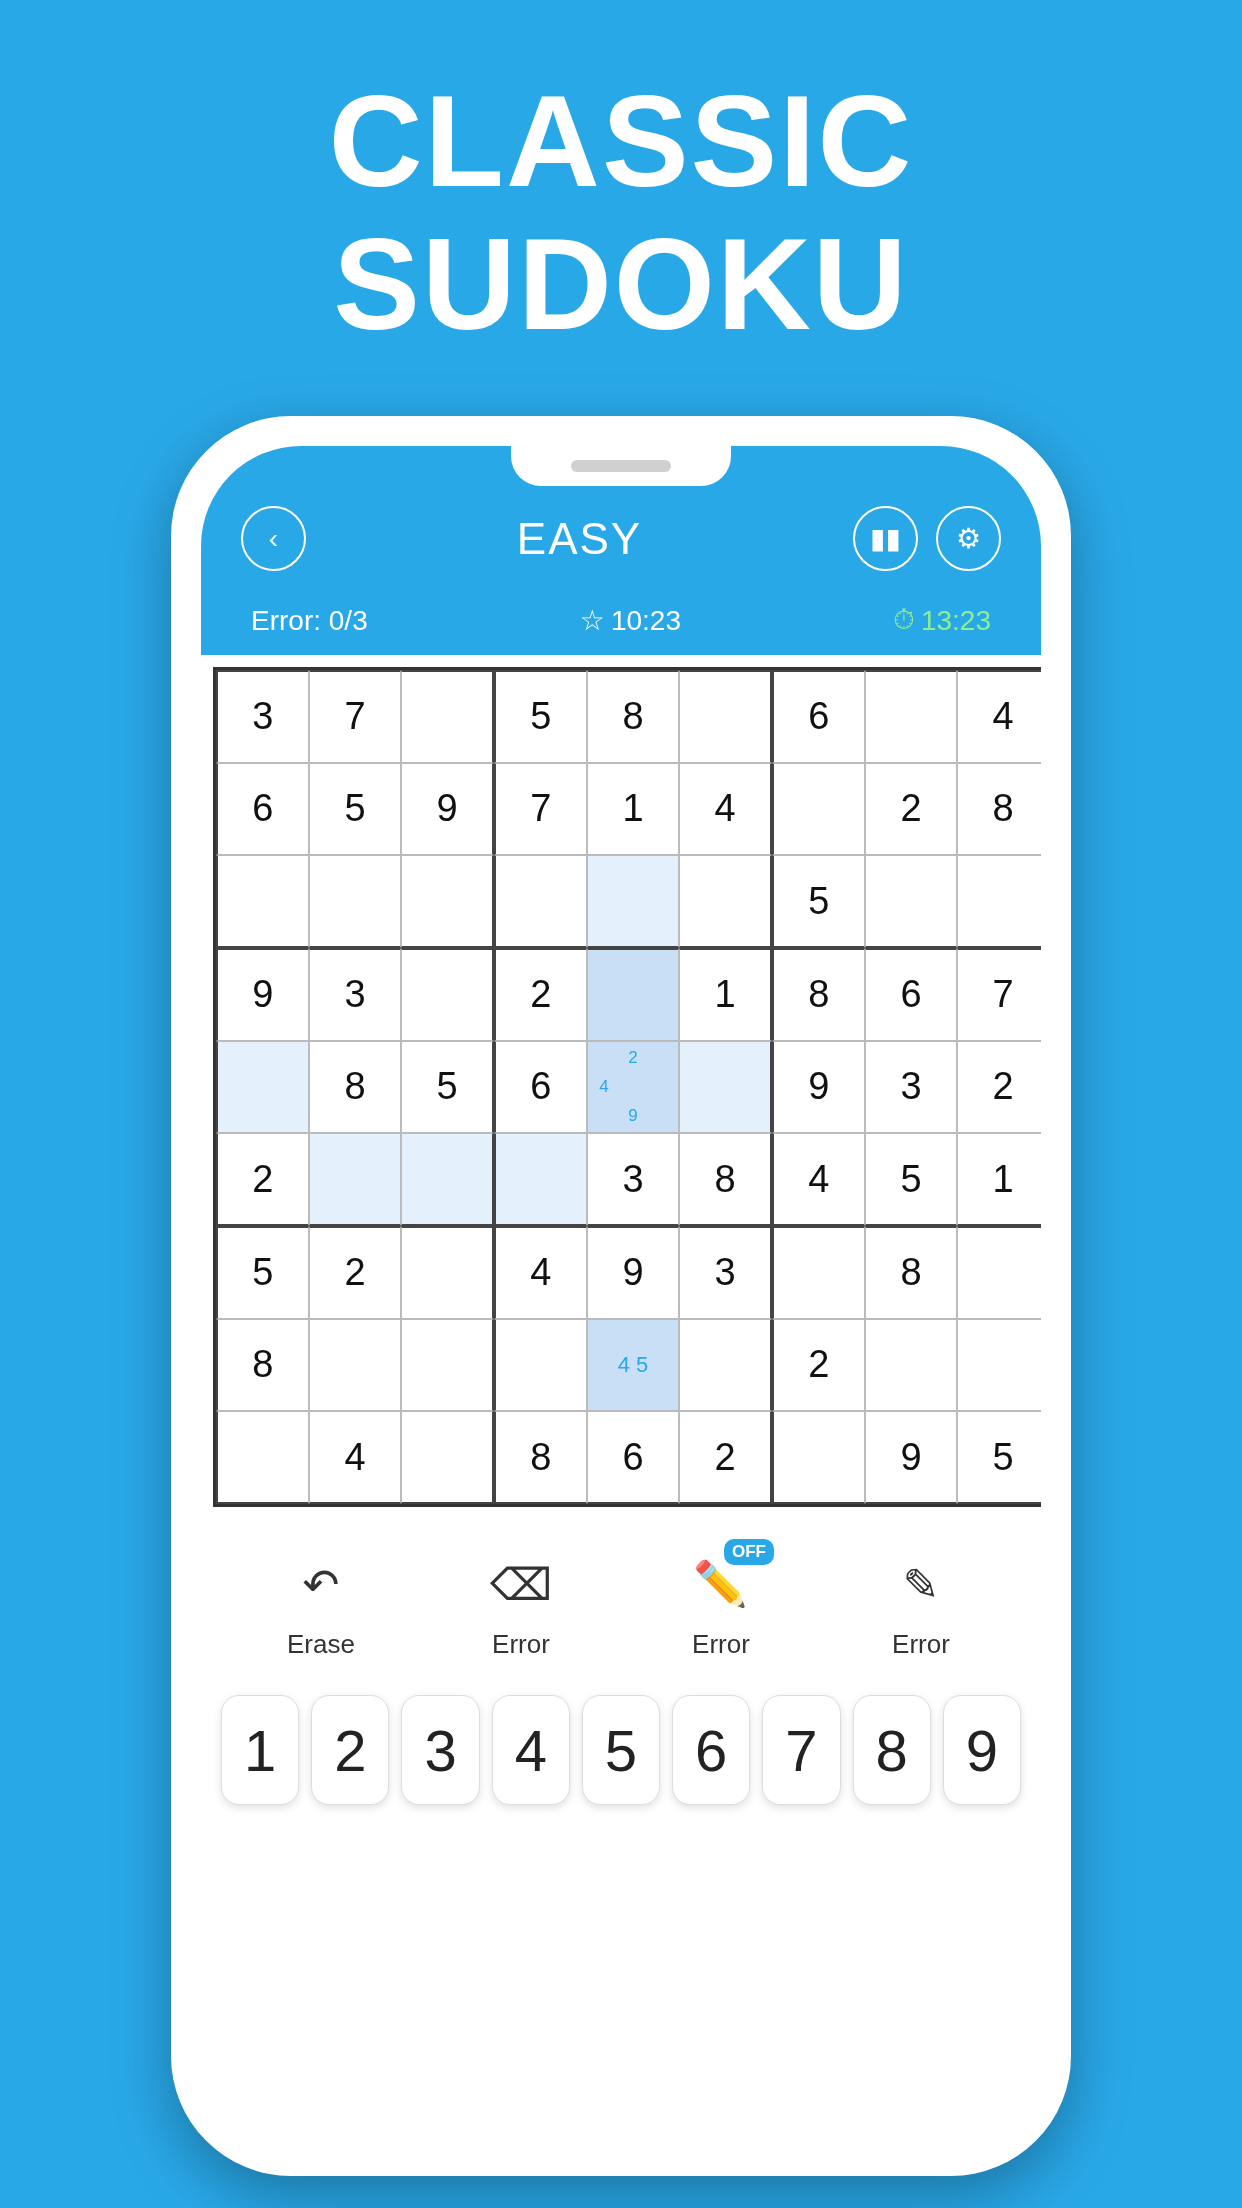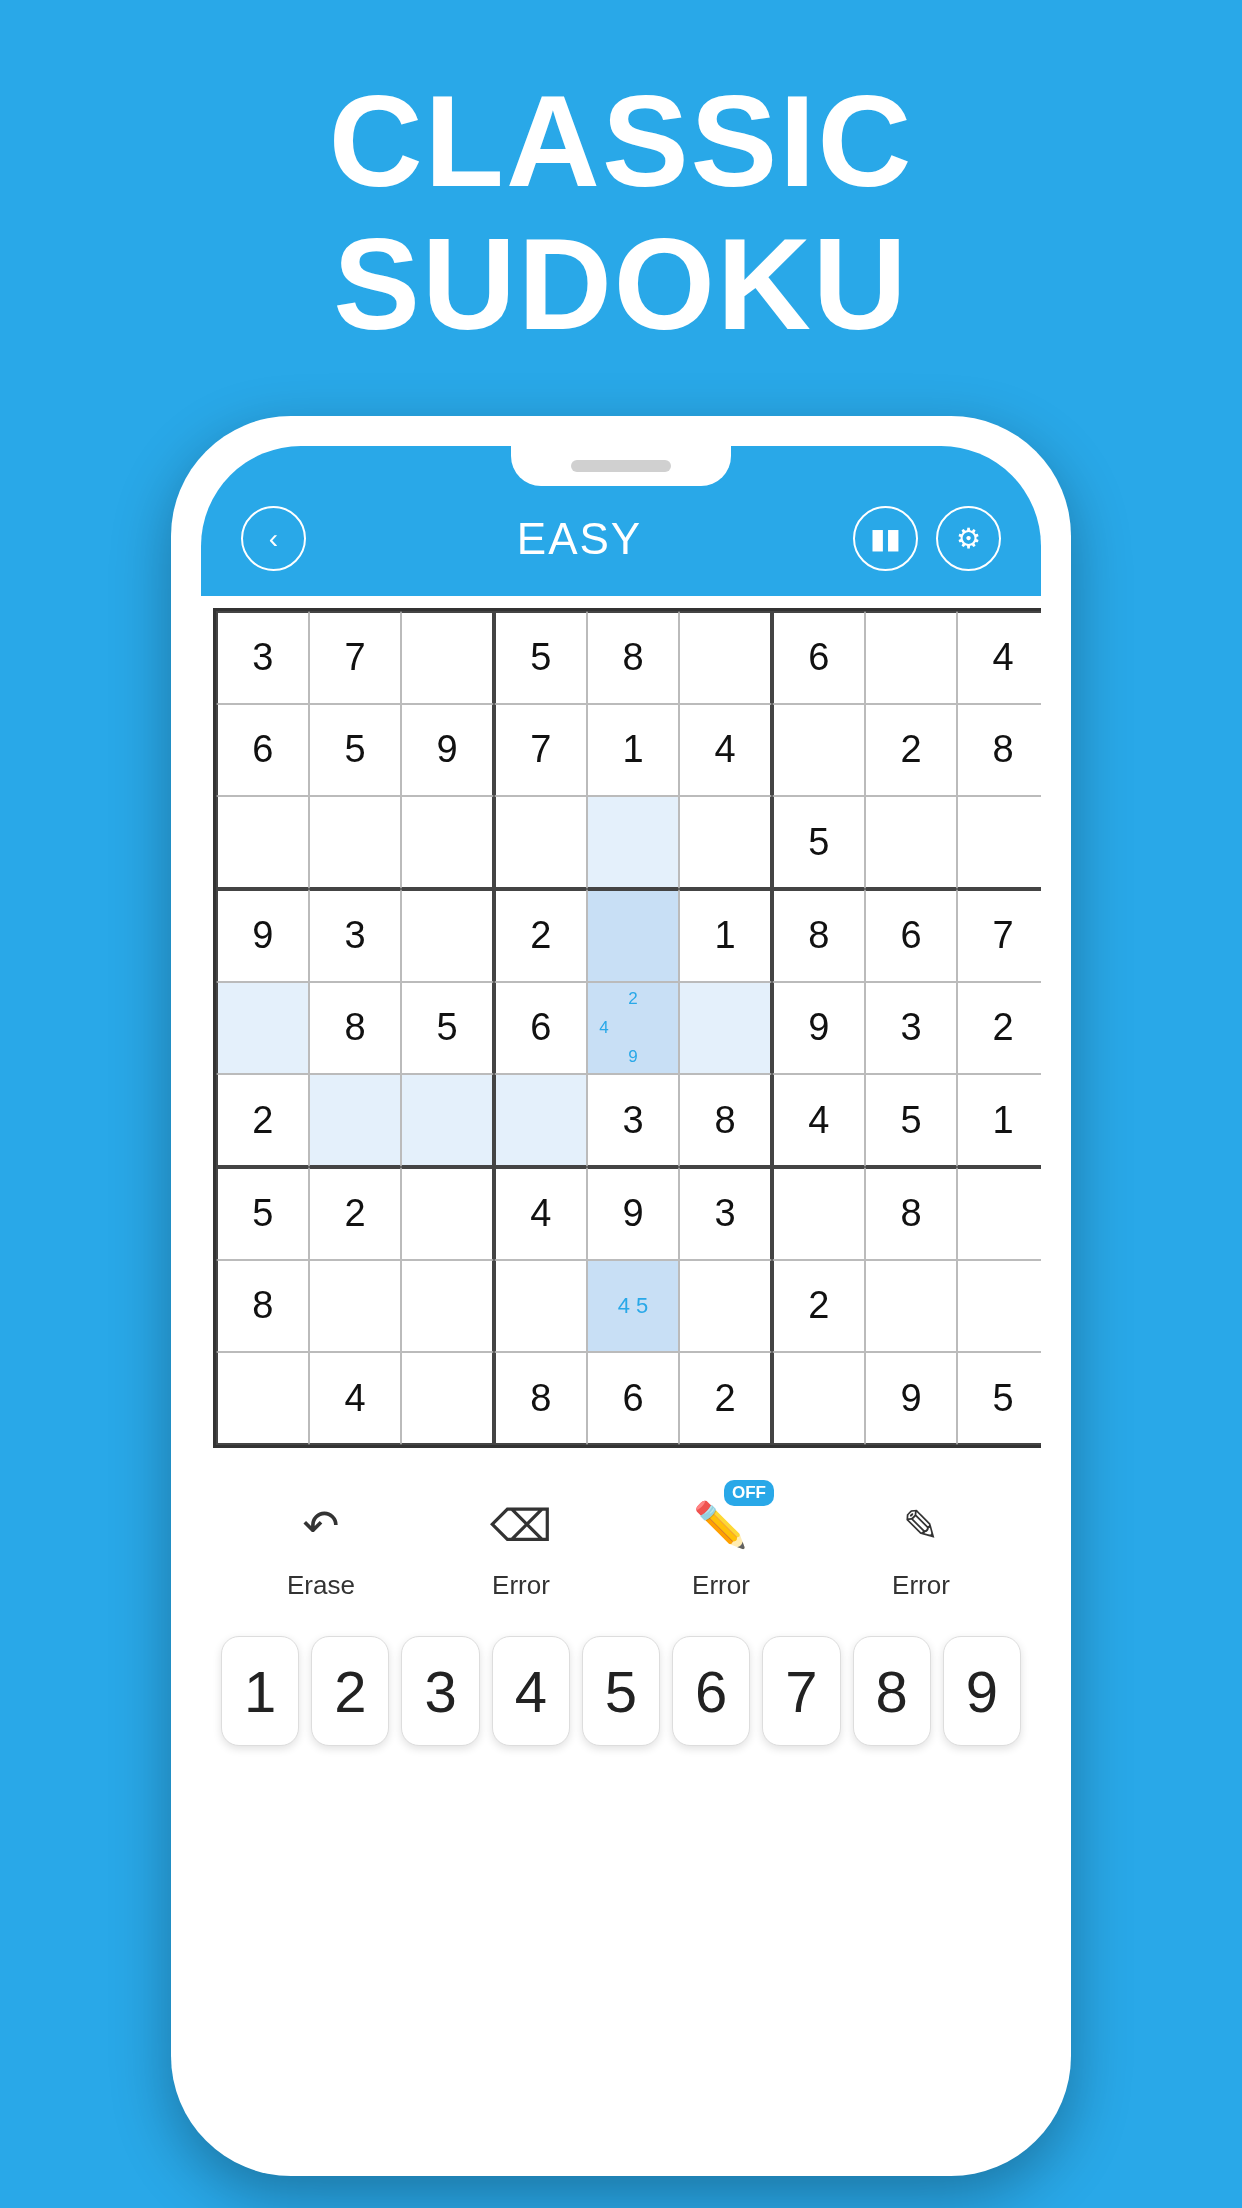--- a/index.html
+++ b/index.html
@@ -286,20 +286,34 @@
       <div class="header-right">
         <div class="header-btn">
           <span>▮▮</span>
         </div>
         <div class="header-btn">
           <span>⚙</span>
         </div>
       </div>
     </div>
 
+    <div class="stats-bar">
+      <div class="stat-error">
+        <span>Error:</span>
+        <span>0/3</span>
+      </div>
+      <div class="stat-best">
+        <span>☆</span>
+        <span>10:23</span>
+      </div>
+      <div class="stat-time">
+        <span>⏱</span>
+        <span>13:23</span>
+      </div>
+    </div>
 
     <div class="grid-container">
       <div class="sudoku-grid" id="sudoku-grid">
       <div class="cell given" style="border-top: 2.5px solid rgb(68, 68, 68); border-left: 2.5px solid rgb(68, 68, 68);">3</div>
           <div class="cell given" style="border-top: 2.5px solid rgb(68, 68, 68);">7</div>
           <div class="cell" style="border-top: 2.5px solid rgb(68, 68, 68); border-right: 2.5px solid rgb(68, 68, 68);"></div>
           <div class="cell given" style="border-top: 2.5px solid rgb(68, 68, 68); border-left: 2.5px solid rgb(68, 68, 68);">5</div>
           <div class="cell given" style="border-top: 2.5px solid rgb(68, 68, 68);">8</div>
           <div class="cell" style="border-top: 2.5px solid rgb(68, 68, 68); border-right: 2.5px solid rgb(68, 68, 68);"></div>
           <div class="cell given" style="border-top: 2.5px solid rgb(68, 68, 68); border-left: 2.5px solid rgb(68, 68, 68);">6</div>

